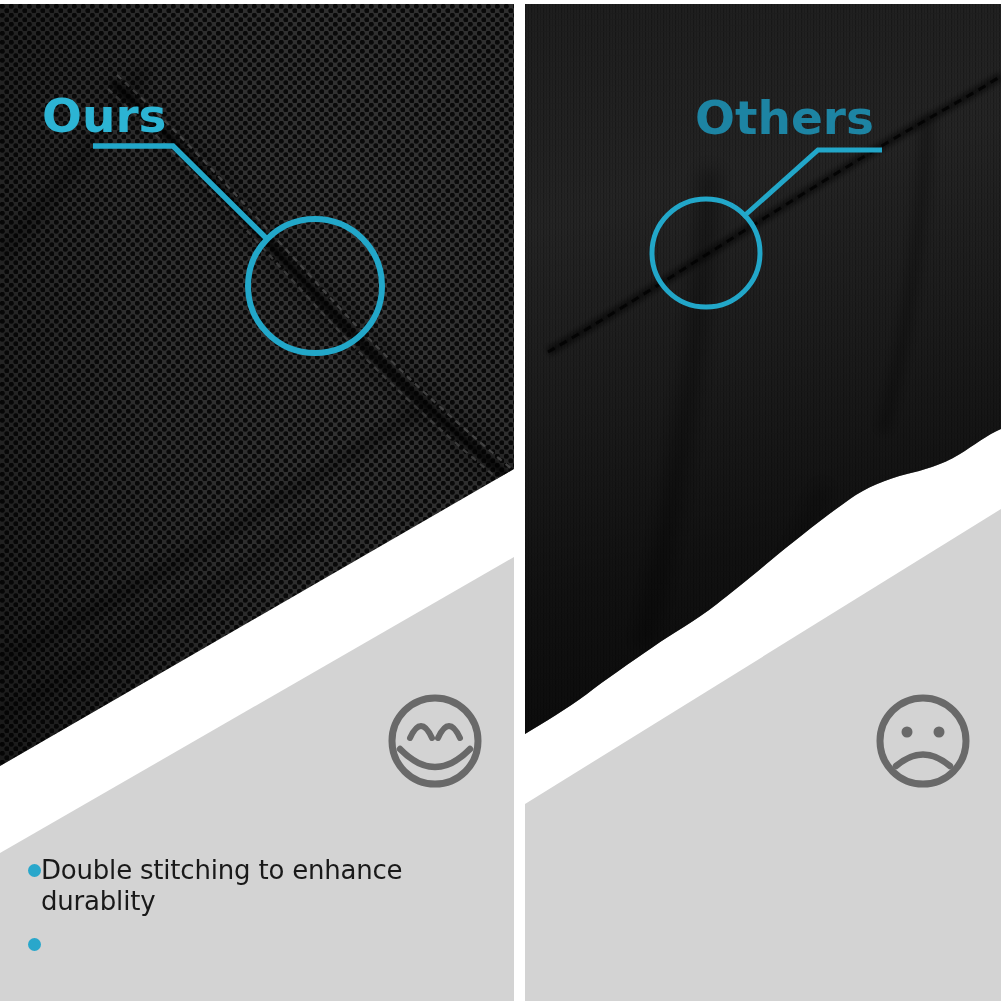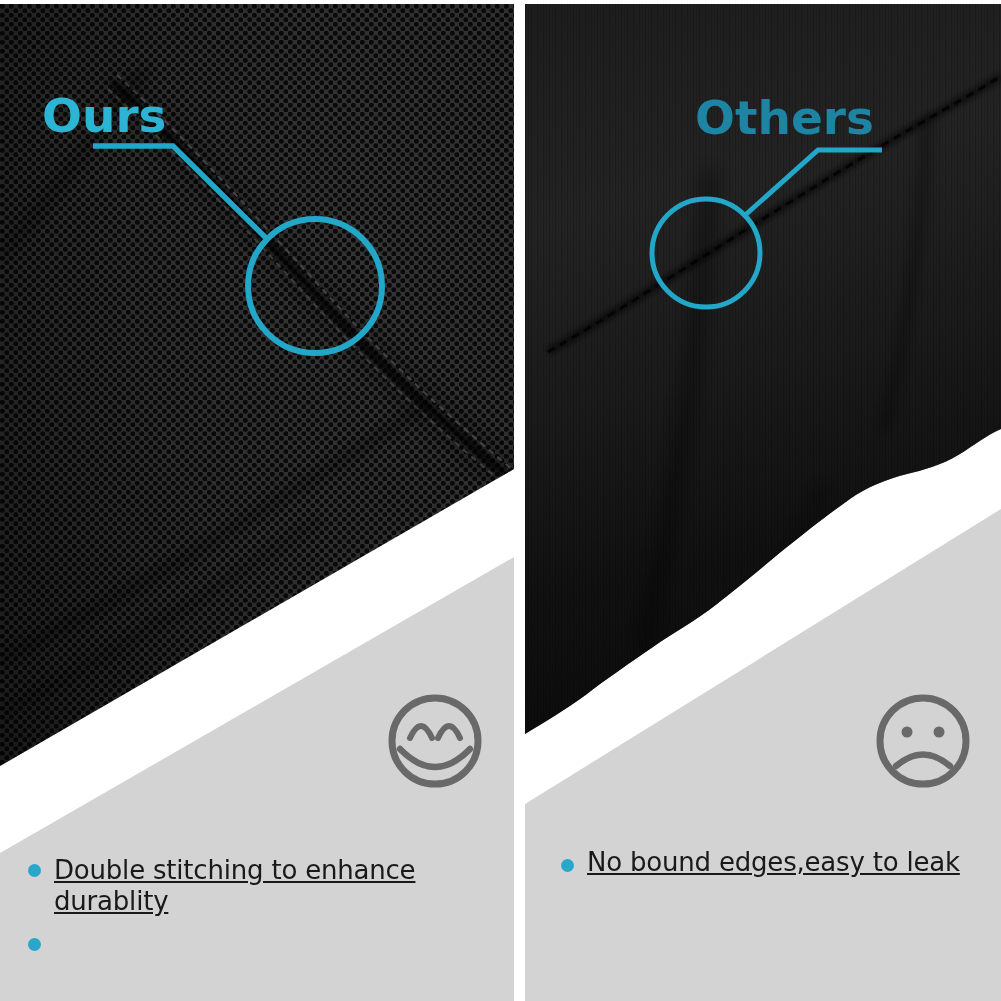--- a/index.html
+++ b/index.html
@@ -17,21 +17,21 @@
   .panel.left{left:0;width:514px;}
   .panel.right{left:525px;width:476px;}
   .panel svg{position:absolute;left:0;top:0;display:block;}
   .heading{position:absolute;font-family:"DejaVu Sans","Liberation Sans",sans-serif;
            font-weight:700;font-size:47px;line-height:1;letter-spacing:0;}
   .heading.ours{left:42px;top:88px;color:var(--heading-ours);}
   .heading.others{left:170px;top:90px;color:var(--heading-others);}
   .bullets{position:absolute;font-family:"DejaVu Sans","Liberation Sans",sans-serif;color:var(--body-text);}
   .bullets.bl{left:28px;top:851px;width:475px;}
   .bullets.br{left:36px;top:843px;width:435px;}
-  .bullet-item{display:flex;gap:13px;margin-bottom:12px;text-decoration:underline;}
+  .bullet-item{display:flex;margin-bottom:12px;}
   .dot{flex:0 0 13px;width:13px;height:13px;border-radius:50%;background:var(--bullet-dot);margin-top:9px;}
   .br .dot{margin-top:12px;}
   .bullet-text{font-size:26px;line-height:31px;letter-spacing:-0.2px;}
 </style>
 </head>
 <body>
 
 <div class="stage">
 
   <div class="panel left">
@@ -161,23 +161,15 @@
       <g transform="translate(398,737)" style="stroke:var(--face-stroke)" stroke-linecap="round" fill="none">
         <circle cx="0" cy="0" r="43" stroke-width="7"></circle>
         <circle cx="-16" cy="-9" r="5.5" style="fill:var(--face-stroke)" stroke="none"></circle>
         <circle cx="16" cy="-9" r="5.5" style="fill:var(--face-stroke)" stroke="none"></circle>
         <path d="M-27 25 Q0 2 27 25" stroke-width="6.5"></path>
       </g>
     </svg>
 
     <div class="heading others">Others</div>
 
-    <div class="bullets br">
-      <div class="bullet-item">
-        <span class="dot"></span>
-        <div class="bullet-text">
-          <span>No bound edges,easy to leak</span>
-        </div>
-      </div>
-    </div>
   </div>
 
 </div>
 
 </body></html>

